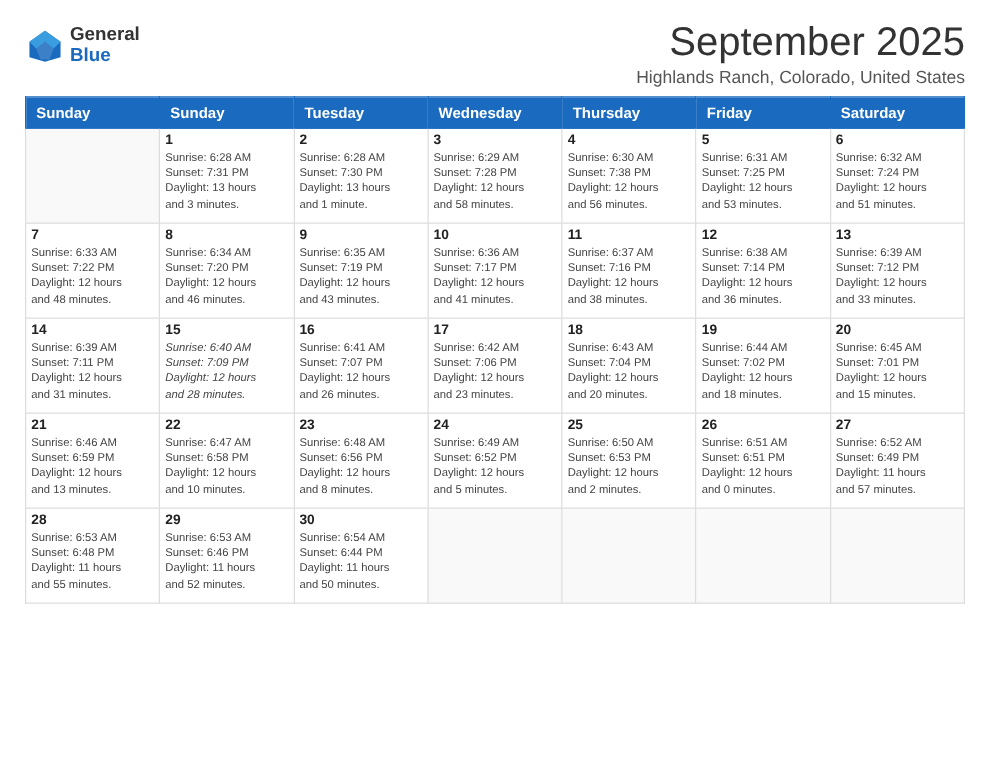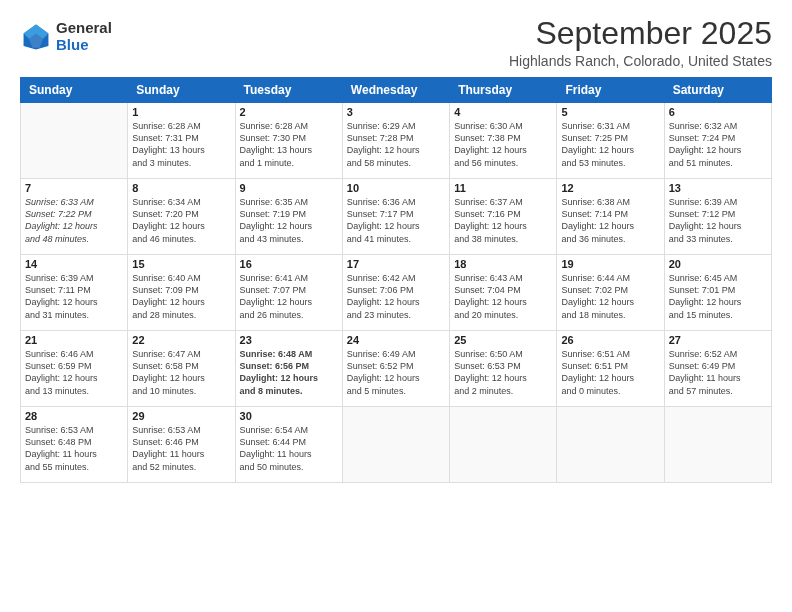--- a/index.html
+++ b/index.html
@@ -158,21 +158,21 @@
           <td><span class="day-num">5</span><span class="day-info" style="white-space: pre-line;">Sunrise: 6:31 AM
 Sunset: 7:25 PM
 Daylight: 12 hours
 and 53 minutes.</span></td>
           <td><span class="day-num">6</span><span class="day-info" style="white-space: pre-line;">Sunrise: 6:32 AM
 Sunset: 7:24 PM
 Daylight: 12 hours
 and 51 minutes.</span></td>
         </tr>
         <tr>
-          <td><span class="day-num">7</span><span class="day-info" style="white-space: pre-line; font-style: italic;">Sunrise: 6:33 AM
+          <td><span class="day-num">7</span><span class="day-info" style="white-space: pre-line;">Sunrise: 6:33 AM
 Sunset: 7:22 PM
 Daylight: 12 hours
 and 48 minutes.</span></td>
           <td><span class="day-num">8</span><span class="day-info" style="white-space: pre-line;">Sunrise: 6:34 AM
 Sunset: 7:20 PM
 Daylight: 12 hours
 and 46 minutes.</span></td>
           <td><span class="day-num">9</span><span class="day-info" style="white-space: pre-line;">Sunrise: 6:35 AM
 Sunset: 7:19 PM
 Daylight: 12 hours
@@ -192,21 +192,21 @@
           <td><span class="day-num">13</span><span class="day-info" style="white-space: pre-line;">Sunrise: 6:39 AM
 Sunset: 7:12 PM
 Daylight: 12 hours
 and 33 minutes.</span></td>
         </tr>
         <tr>
           <td><span class="day-num">14</span><span class="day-info" style="white-space: pre-line;">Sunrise: 6:39 AM
 Sunset: 7:11 PM
 Daylight: 12 hours
 and 31 minutes.</span></td>
-          <td><span class="day-num">15</span><span class="day-info" style="white-space: pre-line;">Sunrise: 6:40 AM
+          <td><span class="day-num">15</span><span class="day-info" style="white-space: pre-line; font-style: italic;">Sunrise: 6:40 AM
 Sunset: 7:09 PM
 Daylight: 12 hours
 and 28 minutes.</span></td>
           <td><span class="day-num">16</span><span class="day-info" style="white-space: pre-line; margin-top: 18px;">Sunrise: 6:41 AM
 Sunset: 7:07 PM
 Daylight: 12 hours
 and 26 minutes.</span></td>
           <td><span class="day-num">17</span><span class="day-info" style="white-space: pre-line;">Sunrise: 6:42 AM
 Sunset: 7:06 PM
 Daylight: 12 hours
@@ -226,21 +226,21 @@
         </tr>
         <tr>
           <td><span class="day-num">21</span><span class="day-info" style="white-space: pre-line;">Sunrise: 6:46 AM
 Sunset: 6:59 PM
 Daylight: 12 hours
 and 13 minutes.</span></td>
           <td><span class="day-num">22</span><span class="day-info" style="white-space: pre-line;">Sunrise: 6:47 AM
 Sunset: 6:58 PM
 Daylight: 12 hours
 and 10 minutes.</span></td>
-          <td><span class="day-num">23</span><span class="day-info" style="white-space: pre-line; font-weight: bold;">Sunrise: 6:48 AM
+          <td><span class="day-num">23</span><span class="day-info" style="white-space: pre-line;">Sunrise: 6:48 AM
 Sunset: 6:56 PM
 Daylight: 12 hours
 and 8 minutes.</span></td>
           <td><span class="day-num">24</span><span class="day-info" style="white-space: pre-line;">Sunrise: 6:49 AM
 Sunset: 6:52 PM
 Daylight: 12 hours
 and 5 minutes.</span></td>
           <td><span class="day-num">25</span><span class="day-info" style="white-space: pre-line;">Sunrise: 6:50 AM
 Sunset: 6:53 PM
 Daylight: 12 hours

